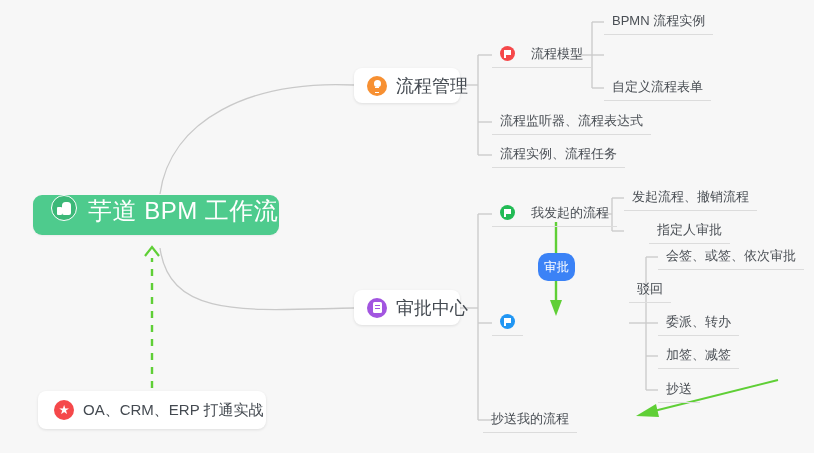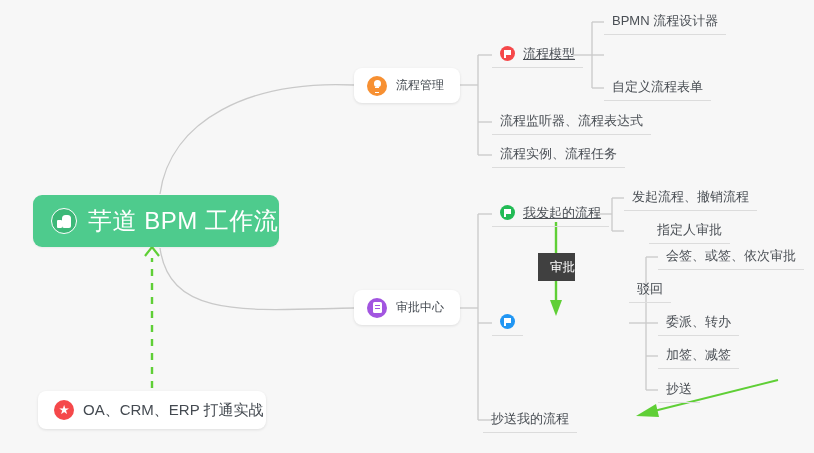--- a/index.html
+++ b/index.html
@@ -27,26 +27,26 @@
     height: 453px;
     pointer-events: none;
   }
 
   
   .root-node {
     position: absolute;
     left: 33px;
     top: 195px;
     width: 246px;
-    height: 52px;
+    height: 40px;
     background: #4ecb8d;
     border-radius: 9px;
     box-sizing: border-box;
     display: flex;
-    align-items: center;
+    align-items: flex-start;
     padding-left: 18px;
     box-shadow: 0 1px 2px rgba(0,0,0,0.05);
   }
   .root-label {
     color: #ffffff;
     font-size: 24px;
     letter-spacing: 0.5px;
     margin-left: 11px;
     white-space: nowrap;
   }
@@ -55,21 +55,21 @@
   .card {
     position: absolute;
     background: #ffffff;
     border-radius: 8px;
     box-sizing: border-box;
     display: flex;
     align-items: center;
     box-shadow: 0 1px 3px rgba(0,0,0,0.10);
   }
   .card-label {
-    font-size: 12px;
+    font-size: 18px;
     color: #444a51;
     white-space: nowrap;
     margin-left: 9px;
   }
 
   #node-process-mgmt { left: 354px; top: 68px;  width: 106px; height: 35px; padding-left: 13px; }
   #node-approval-ctr { left: 354px; top: 290px; width: 106px; height: 35px; padding-left: 13px; }
   #node-integration  { left: 38px;  top: 391px; width: 228px; height: 38px; padding-left: 16px; }
   #node-integration .card-label { font-size: 15px; }
 
@@ -82,21 +82,21 @@
     border-bottom: 1px solid #dcdcdc;
     padding: 0 8px 4px 8px;
     height: 24px;
     white-space: nowrap;
   }
   .leaf-label {
     font-size: 13px;
     color: #4a4f55;
     white-space: nowrap;
   }
-  .leaf.has-icon .leaf-label { margin-left: 8px; text-decoration: underline; }
+  .leaf.has-icon .leaf-label { margin-left: 16px; }
 
   
   .badge {
     width: 15px;
     height: 15px;
     border-radius: 50%;
     flex: 0 0 auto;
     position: relative;
     display: inline-block;
   }
@@ -197,25 +197,25 @@
     text-align: center;
   }
 
   
   .pill {
     position: absolute;
     left: 538px;
     top: 253px;
     width: 37px;
     height: 28px;
-    background: #404040;
-    border-radius: 0;
+    background: #3b82f6;
+    border-radius: 10px;
     display: flex;
     align-items: center;
-    justify-content: flex-end;
+    justify-content: center;
   }
   .pill-label {
     color: #ffffff;
     font-size: 12.5px;
     white-space: nowrap;
   }
 </style>
 </head>
 <body>
 
@@ -286,21 +286,21 @@
     <span class="icon-bulb"></span>
     <span class="card-label">流程管理</span>
   </div>
 
   <div class="leaf has-icon" style="left:492px; top:44px;">
     <span class="badge badge-red"></span>
     <span class="leaf-label">流程模型</span>
   </div>
 
   <div class="leaf" style="left:604px; top:11px;">
-    <span class="leaf-label">BPMN 流程设计器</span>
+    <span class="leaf-label">BPMN 流程实例</span>
   </div>
   <div class="leaf" style="left:604px; top:77px;">
     <span class="leaf-label">自定义流程表单</span>
   </div>
 
   <div class="leaf" style="left:492px; top:111px;">
     <span class="leaf-label">流程监听器、流程表达式</span>
   </div>
   <div class="leaf" style="left:492px; top:144px;justify-content:flex-end;">
     <span class="leaf-label">流程实例、流程任务</span>

